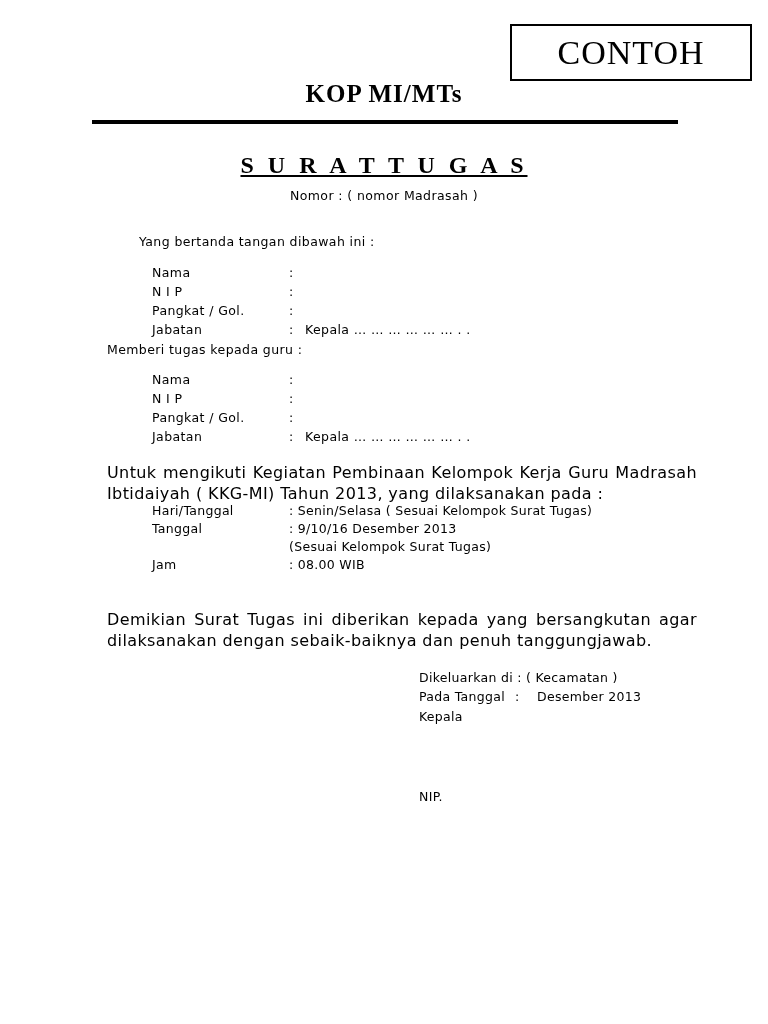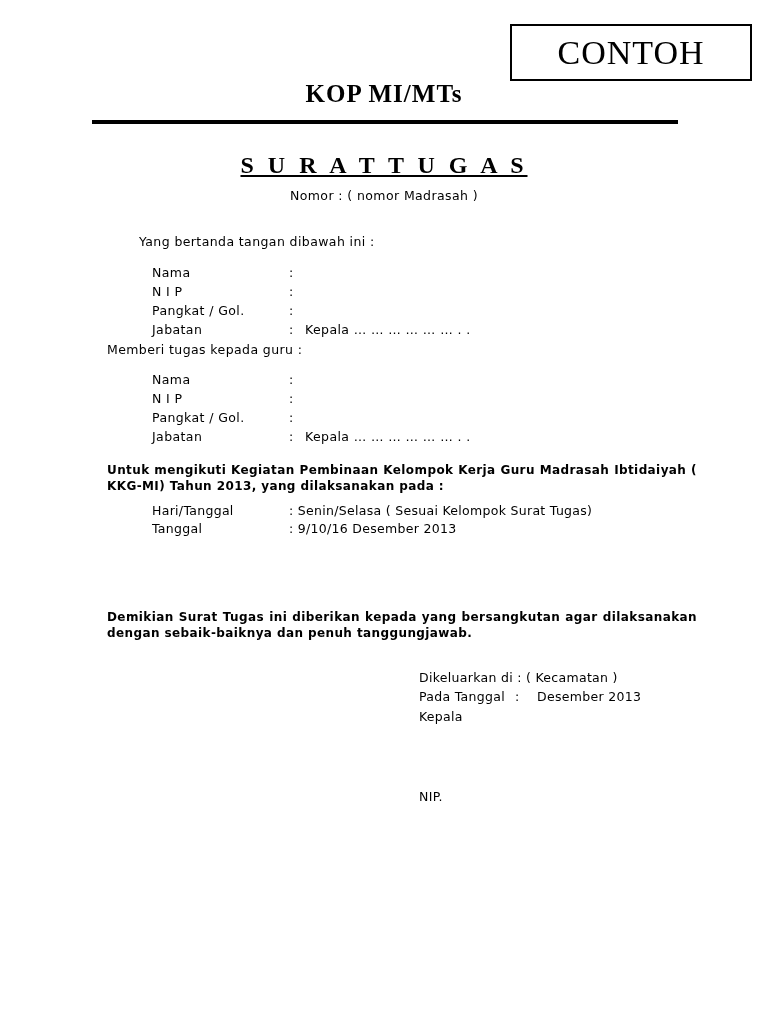--- a/index.html
+++ b/index.html
@@ -114,25 +114,24 @@
   .fields td.label { width: 137px; }
   .fields td.colon { width: 16px; }
   .fields-1 { top: 265px; }
   .fields-2 { top: 372px; }
 
   
   .para {
     position: absolute;
     left: 107px;
     width: 590px;
-    font-size: 12px;
+    font-size: 16px;
     letter-spacing: 0.4px;
     line-height: 1.3;
     text-align: justify;
-    font-weight: bold;
   }
   .para-untuk { top: 463px; }
   .para-demikian { top: 610px; }
 
   
   .details {
     position: absolute;
     left: 152px;
     top: 503px;
     font-size: 12.5px;
@@ -241,20 +240,28 @@
 
   <table class="details">
     <tbody>
         <tr>
       <td class="d-label">Hari/Tanggal</td>
       <td class="d-val">: Senin/Selasa ( Sesuai Kelompok Surat Tugas)</td>
     </tr>
     <tr>
       <td class="d-label">Tanggal</td>
       <td class="d-val">: 9/10/16 Desember 2013</td>
+    </tr>
+    <tr>
+      <td class="d-label"></td>
+      <td class="d-val">(Sesuai Kelompok Surat Tugas)</td>
+    </tr>
+    <tr>
+      <td class="d-label">Jam</td>
+      <td class="d-val">: 08.00 WIB</td>
     </tr>
   </tbody>
     </table>
 
   <div class="para para-demikian">Demikian  Surat Tugas    ini diberikan kepada yang bersangkutan agar dilaksanakan dengan sebaik-baiknya dan penuh tanggungjawab.</div>
 
   <div class="sign">
     <div>Dikeluarkan di : ( Kecamatan )</div>
     <div class="tanggal-row">
       <span class="lbl">Pada Tanggal</span><span class="sep">:</span><span>Desember 2013</span>

